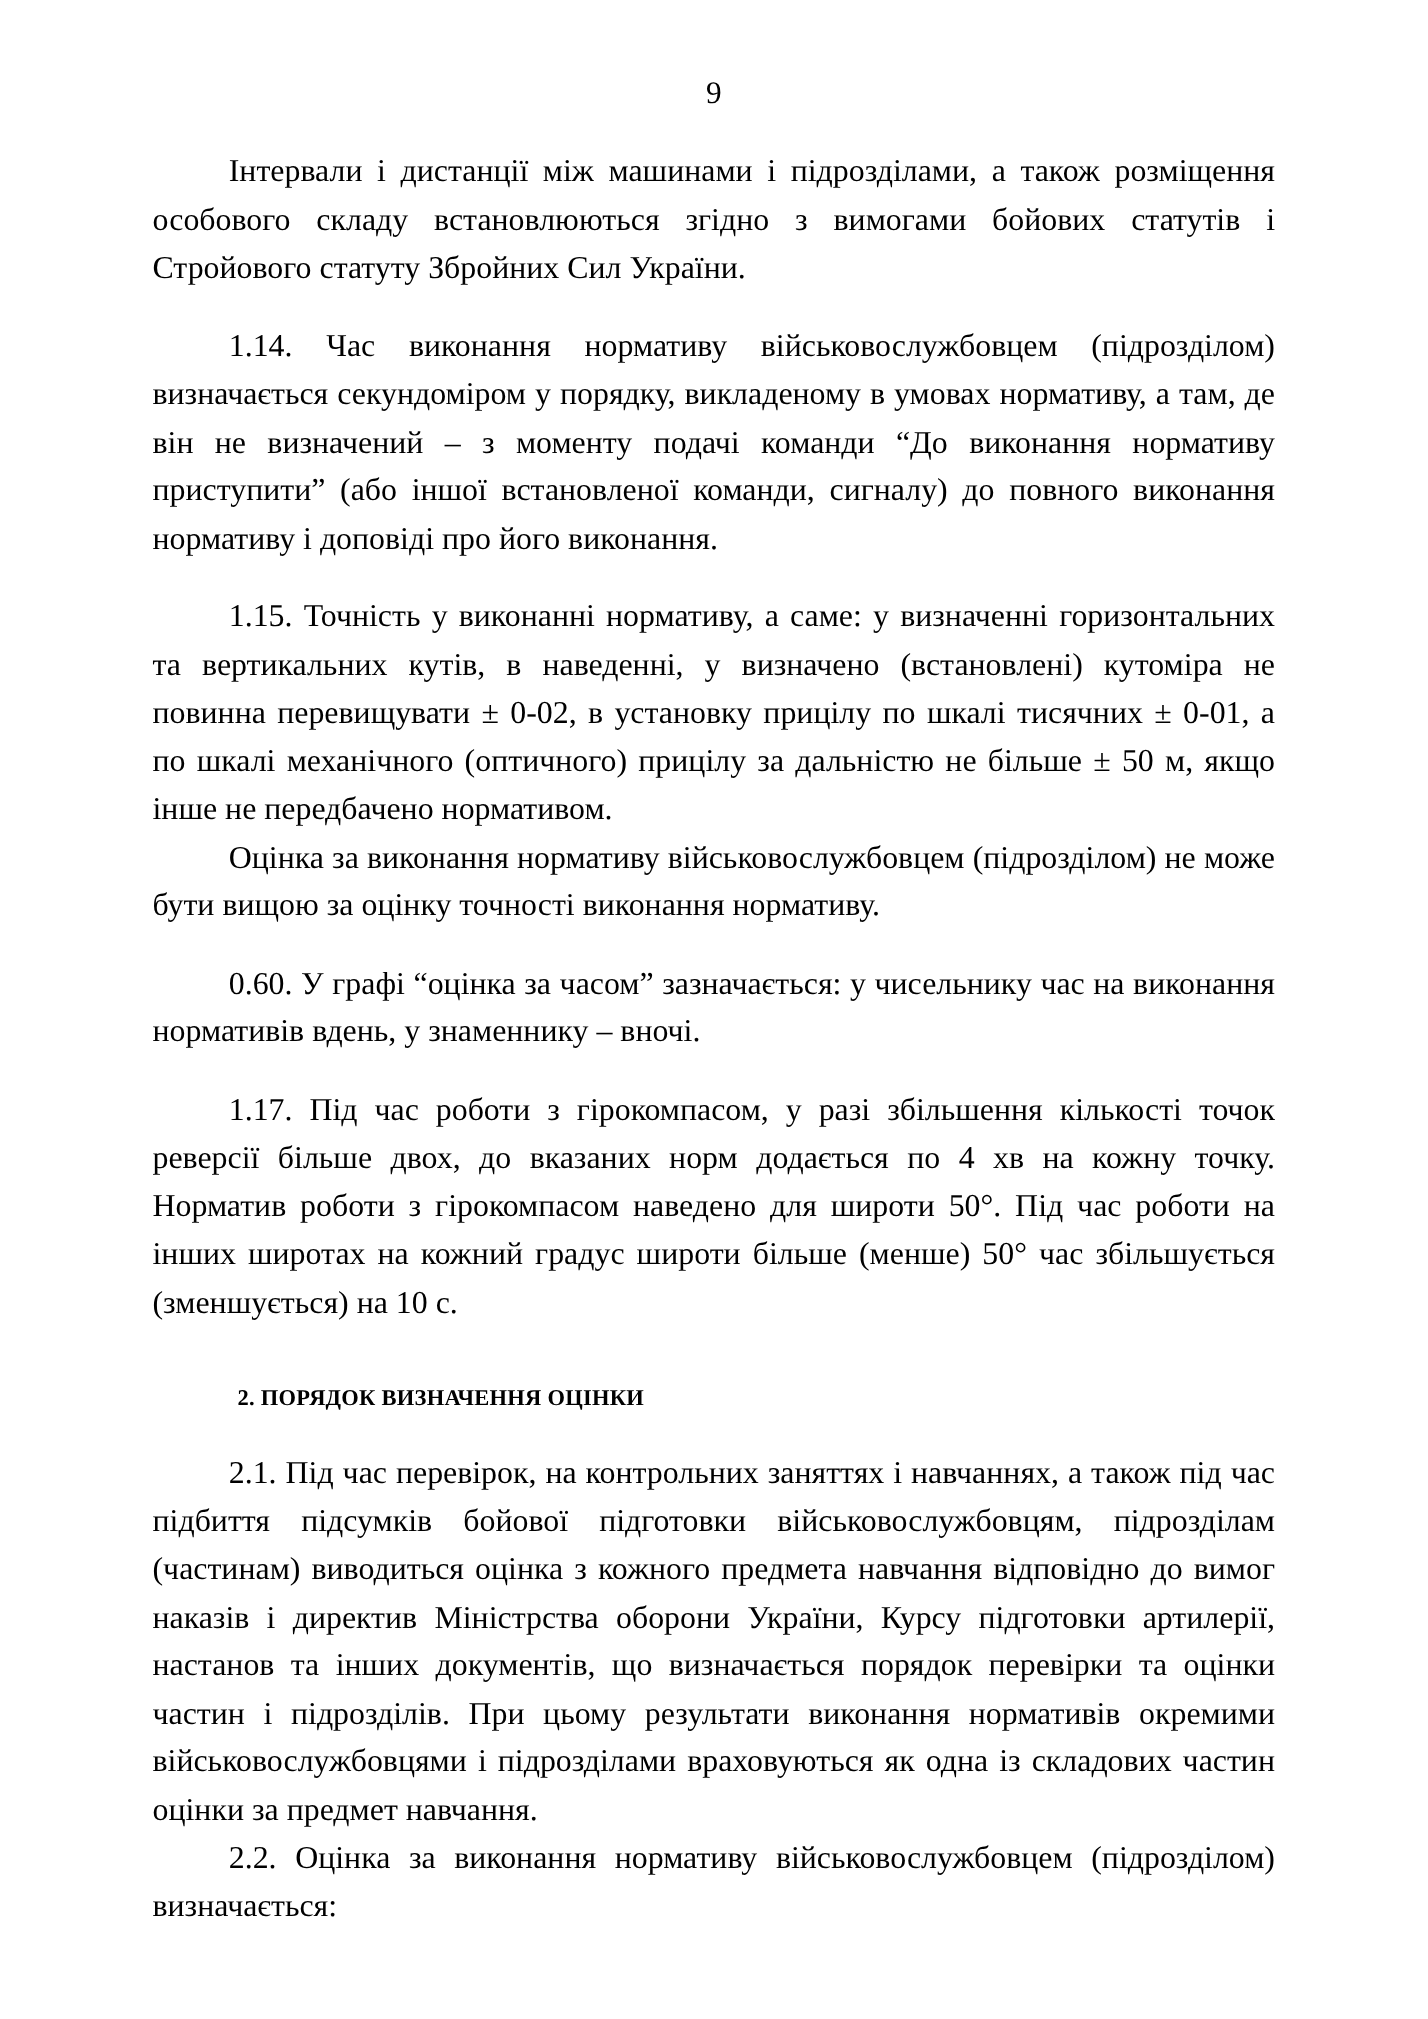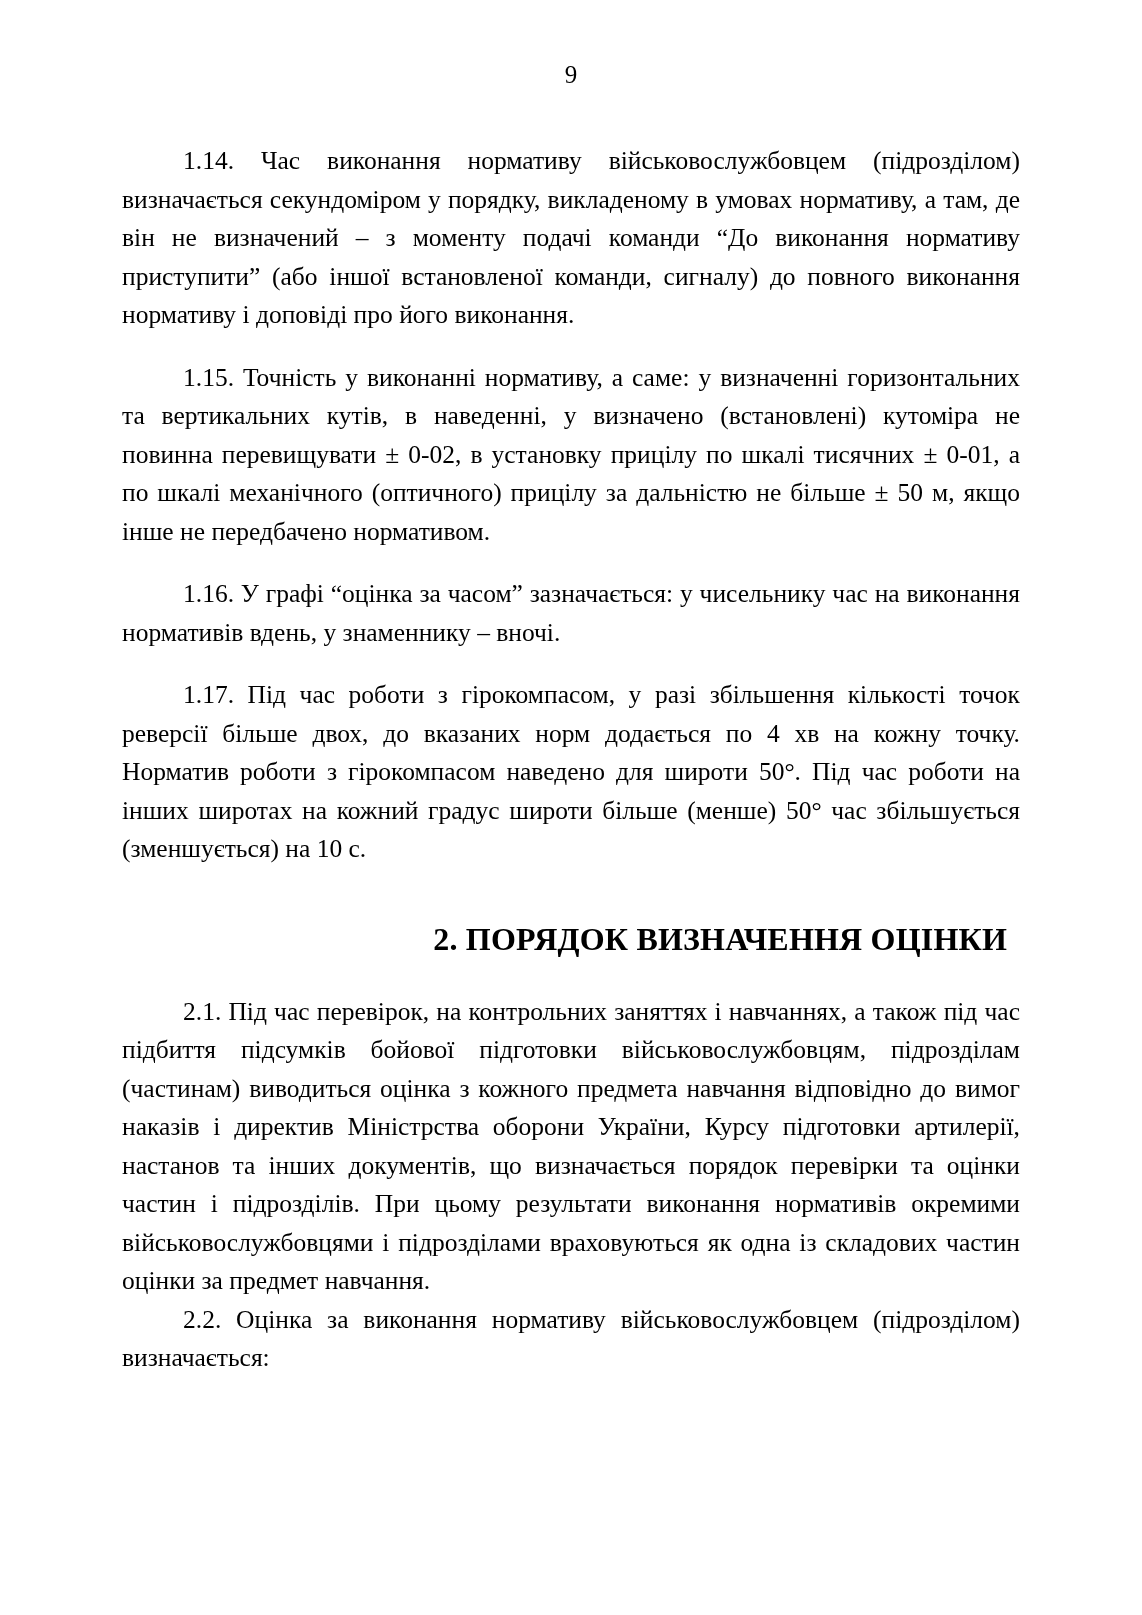--- a/index.html
+++ b/index.html
@@ -45,51 +45,53 @@
     -webkit-hyphens: none;
     hyphens: none;
     word-spacing: 0px;
   }
   
   .gap-lg { height: 24px; }
   .gap-head-before { height: 38px; }
   .gap-head-after { height: 22px; }
 
   h2.section-heading {
-    margin: 13px;
+    margin: 0;
     padding-left: 68px;
-    font-size: 32px;
+    font-size: 18px;
     line-height: 38px;
     font-weight: bold;
-    text-align: right;
+    text-align: left;
     letter-spacing: 0.2px;
   }
 </style>
 </head>
 <body>
 
 <div class="page">
 
   <div class="page-number">9</div>
 
   <div class="content">
 
+    <p class="para">Інтервали і дистанції між машинами і підрозділами, а також розміщення особового складу встановлюються згідно з вимогами бойових статутів і Стройового статуту Збройних Сил України.</p>
 
     <div class="gap-lg"></div>
 
     <p class="para">1.14. Час виконання нормативу військовослужбовцем (підрозділом) визначається секундоміром у порядку, викладеному в умовах нормативу, а там, де він не визначений – з моменту подачі команди “До виконання нормативу приступити” (або іншої встановленої команди, сигналу) до повного виконання нормативу і доповіді про його виконання.</p>
 
     <div class="gap-lg"></div>
 
     <p class="para">1.15. Точність у виконанні нормативу, а саме: у визначенні горизонтальних та вертикальних кутів, в наведенні, у визначено (встановлені) кутоміра не повинна перевищувати ± 0-02, в установку прицілу по шкалі тисячних ± 0-01, а по шкалі механічного (оптичного) прицілу за дальністю не більше ± 50 м, якщо інше не передбачено нормативом.</p>
 
+    <p class="para">Оцінка за виконання нормативу військовослужбовцем (підрозділом) не може бути вищою за оцінку точності виконання нормативу.</p>
 
     <div class="gap-lg"></div>
 
-    <p class="para">1.16. У графі “оцінка за часом” зазначається: у чисельнику час на виконання нормативів вдень, у знаменнику – вночі.</p>
+    <p class="para">0.60. У графі “оцінка за часом” зазначається: у чисельнику час на виконання нормативів вдень, у знаменнику – вночі.</p>
 
     <div class="gap-lg"></div>
 
     <p class="para">1.17. Під час роботи з гірокомпасом, у разі збільшення кількості точок реверсії більше двох, до вказаних норм додається по 4 хв на кожну точку. Норматив роботи з гірокомпасом наведено для широти 50°. Під час роботи на інших широтах на кожний градус широти більше (менше) 50° час збільшується (зменшується) на 10 с.</p>
 
     <div class="gap-head-before"></div>
 
     <h2 class="section-heading">2. ПОРЯДОК ВИЗНАЧЕННЯ ОЦІНКИ</h2>
 
     <div class="gap-head-after"></div>

